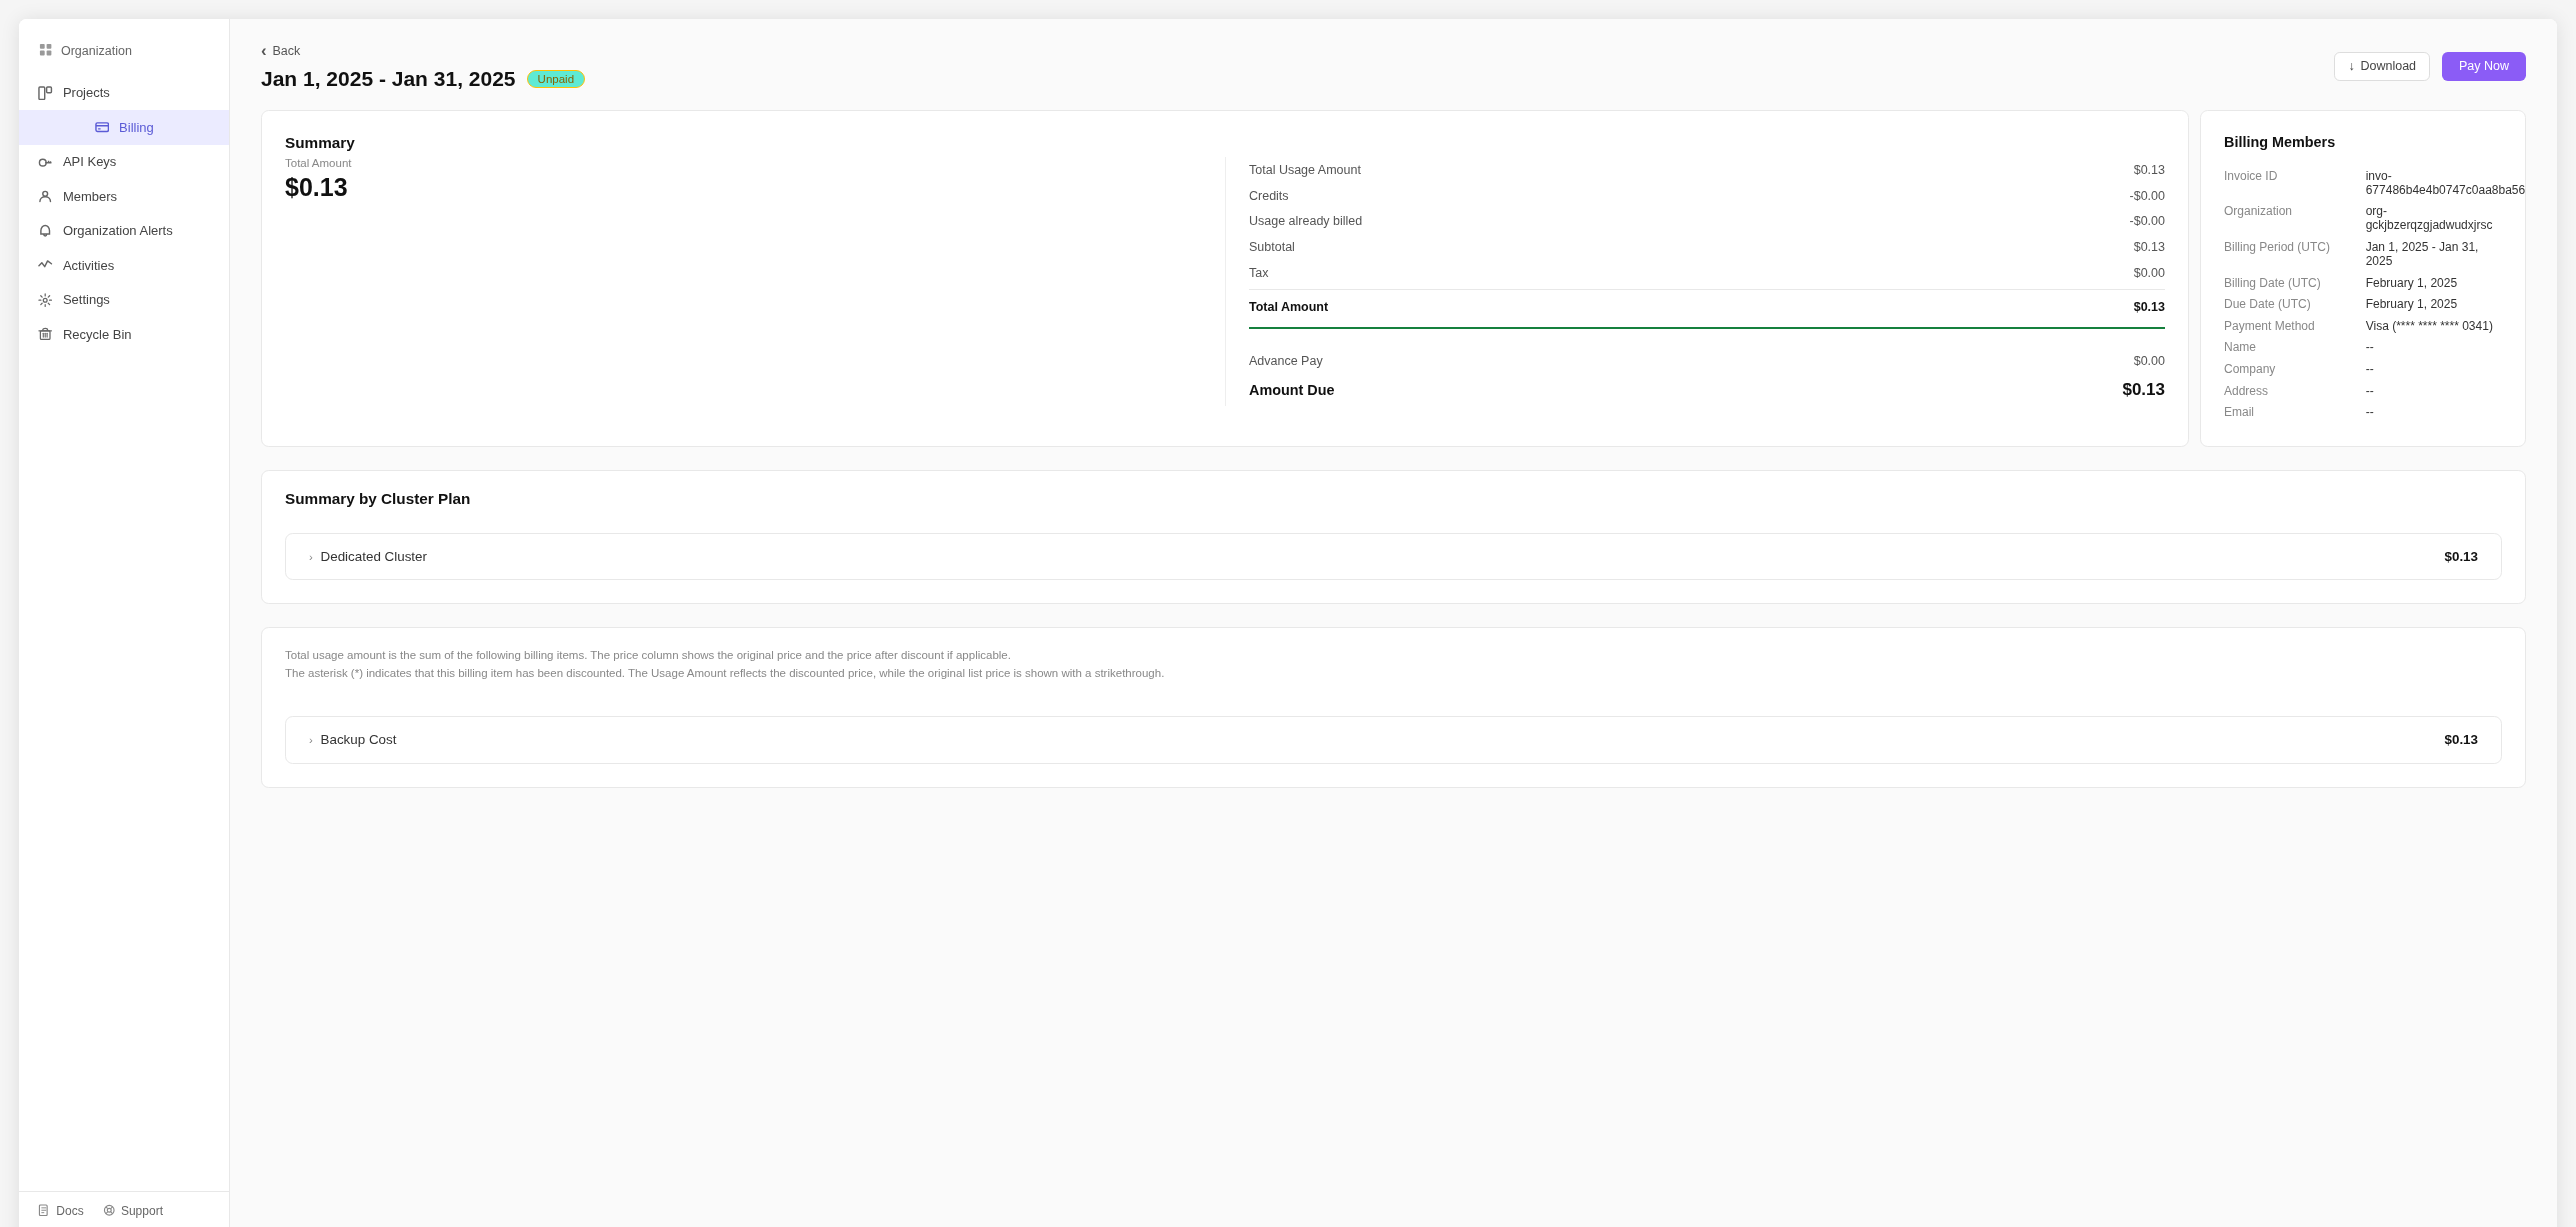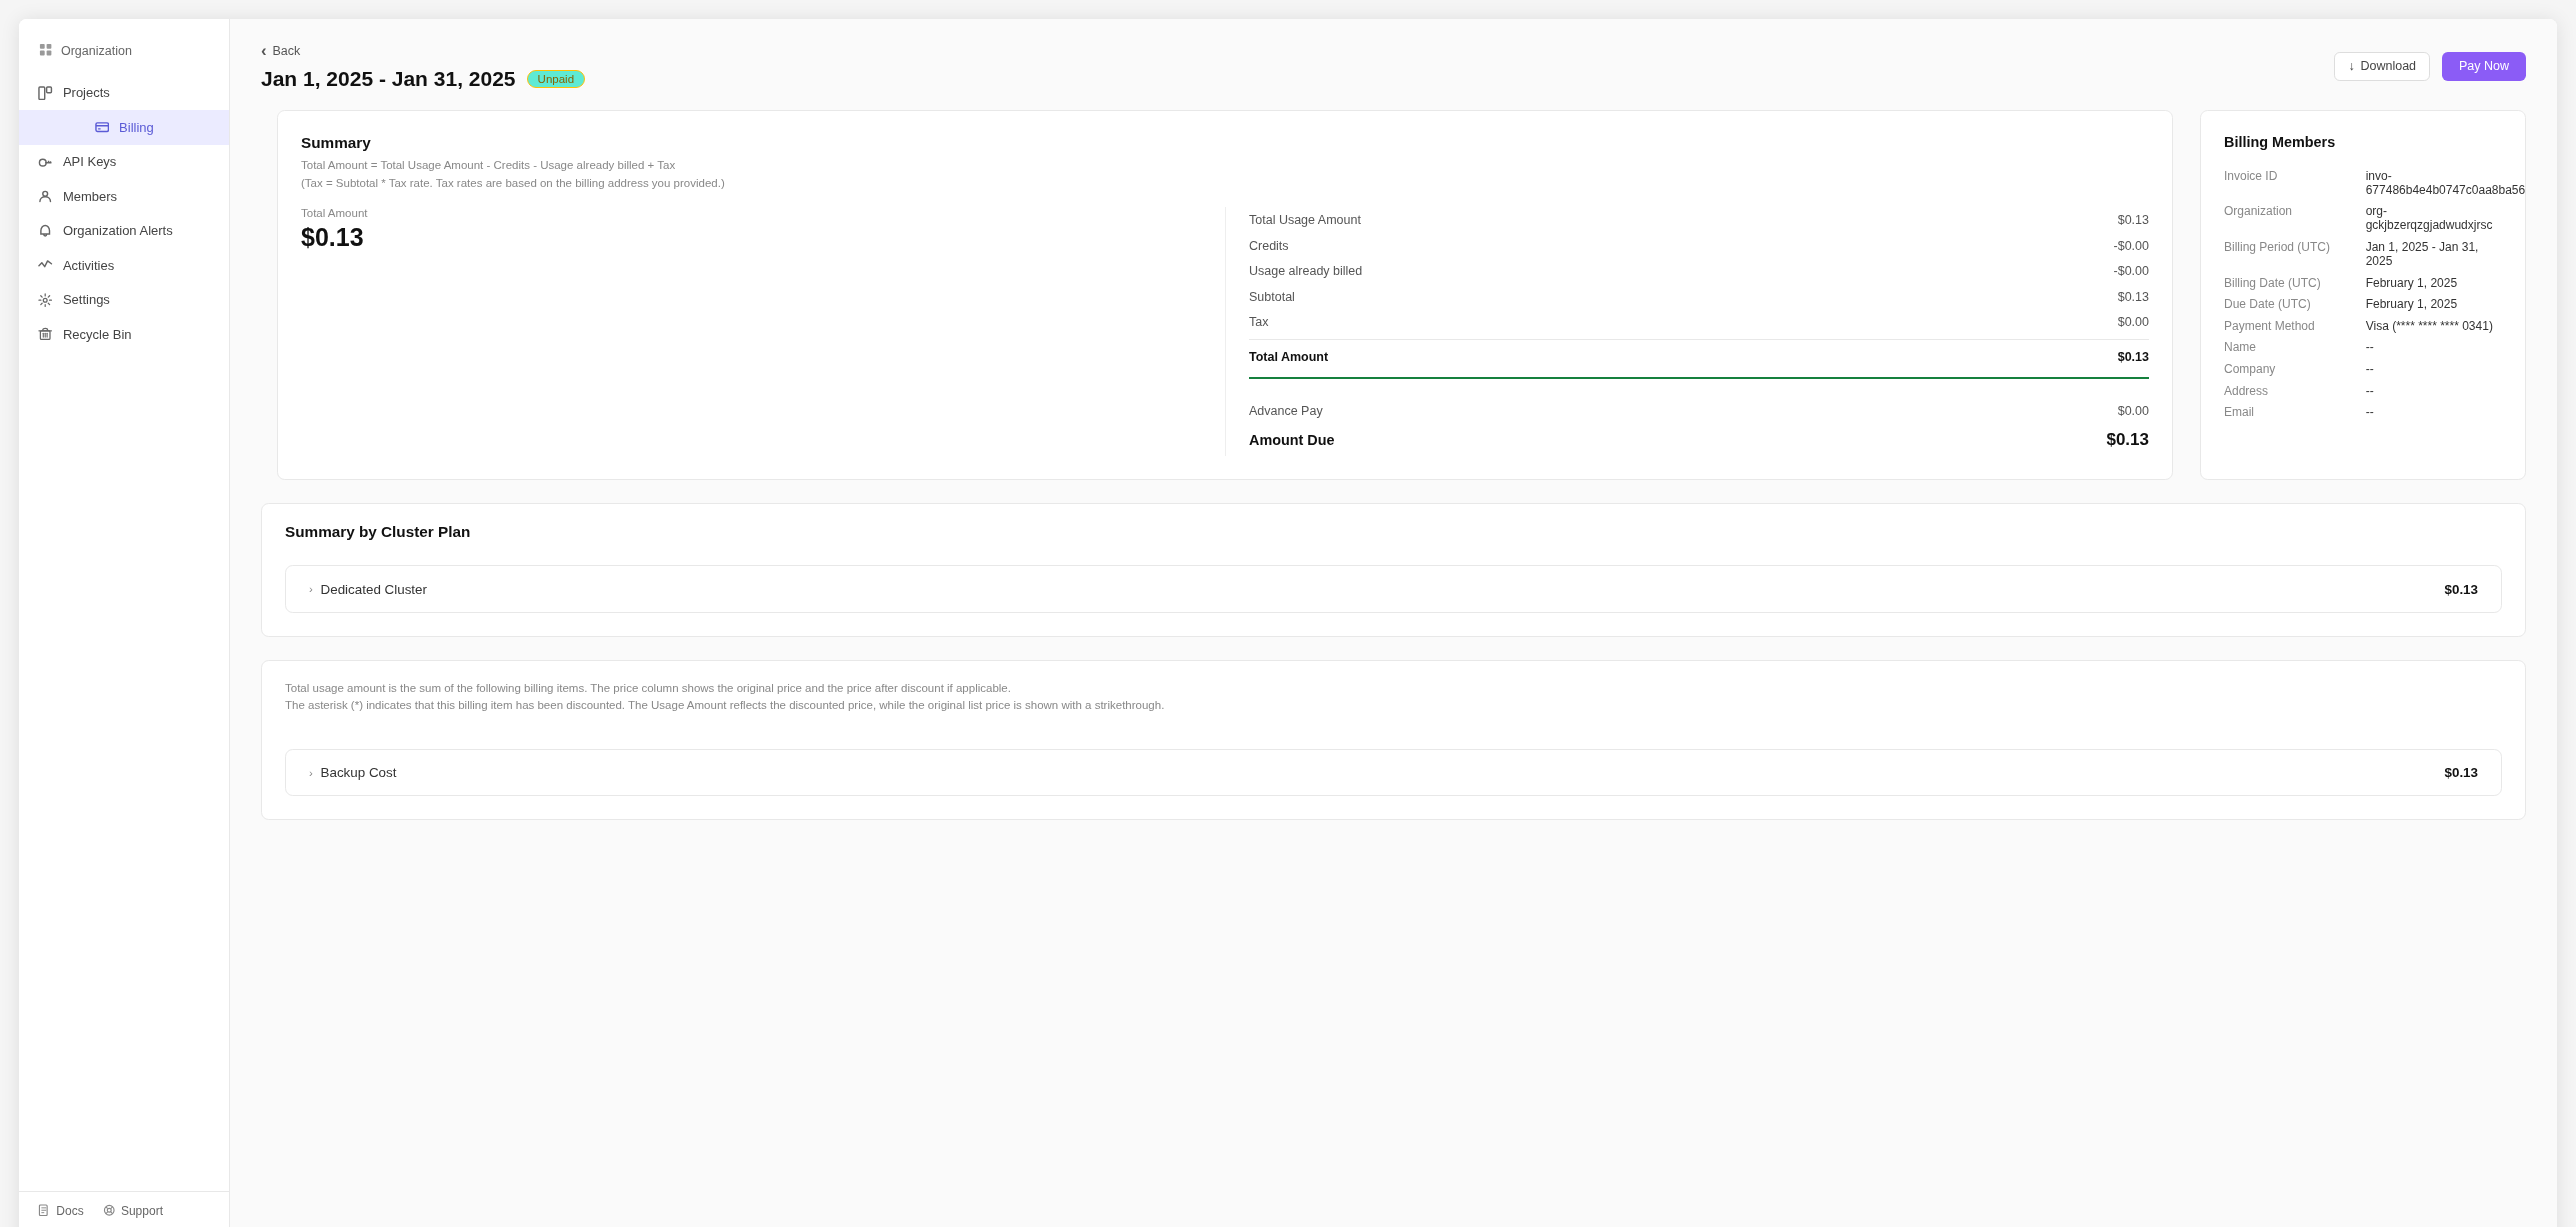--- a/index.html
+++ b/index.html
@@ -25,21 +25,21 @@
     .page-header-left { display: flex; flex-direction: column; gap: 7.7px; }
     .back-link { display: flex; align-items: center; gap: 5.8px; color: #555; font-size: 12.5px; cursor: pointer; }
     .page-title-row { display: flex; align-items: center; gap: 11.5px; }
     .page-title { font-size: 21px; font-weight: 700; color: #111; }
     .badge-unpaid { background: #5eead4; color: #856404; border: 1px solid #ffc107; border-radius: 11.5px; padding: 1.9px 9.6px; font-size: 11.5px; font-weight: 500; }
     .header-actions { display: flex; align-items: center; gap: 11.5px; }
     .btn-download { display: flex; align-items: center; gap: 5.8px; background: #fff; border: 1px solid #ddd; border-radius: 5.8px; padding: 6.7px 13.4px; cursor: pointer; color: #444; font-size: 12.5px; }
     .btn-pay-now { background: #8b5cf6; color: #fff; border: none; border-radius: 5.8px; padding: 7.7px 17px; cursor: pointer; font-size: 12.5px; font-weight: 500; }
     
     
-    .content-grid { display: grid; grid-template-columns: 1fr 326px; gap: 27px; margin-bottom: 23px; margin-left: 16px; }
+    .content-grid { display: grid; grid-template-columns: 1fr 326px; gap: 11px; margin-bottom: 23px; }
     .card { background: #fff; border: 1px solid #e8e8e8; border-radius: 7.7px; padding: 23px; }
     
     
     .section-title { font-size: 15.3px; font-weight: 700; color: #111; margin-bottom: 5.8px; }
     .section-subtitle { font-size: 11.5px; color: #888; line-height: 1.5; margin-bottom: 15.3px; }
     .summary-grid { display: grid; grid-template-columns: 1fr 1fr; gap: 0; }
     .summary-left { padding-right: 23px; }
     .total-amount-label { font-size: 11.5px; color: #888; margin-bottom: 3.8px; }
     .total-amount-value { font-size: 25px; font-weight: 700; color: #111; }
     .summary-right { border-left: 1px solid #eee; padding-left: 23px; }
@@ -221,24 +221,20 @@
           <button class="btn-pay-now">
             <span>Pay Now</span>
           </button>
         </div>
       </div>
 
       <div class="content-grid">
 
         <div class="card">
           <div class="section-title">Summary</div>
-          <div class="section-subtitle">
-            <span>Total Amount = Total Usage Amount - Credits - Usage already billed + Tax</span><br>
-            <span>(Tax = Subtotal * Tax rate. Tax rates are based on the billing address you provided.)</span>
-          </div>
 
           <div class="summary-grid">
 
             <div class="summary-left">
               <div class="total-amount-label">Total Amount</div>
               <div class="total-amount-value">$0.13</div>
             </div>
 
             <div class="summary-right">
               <div class="line-item">

